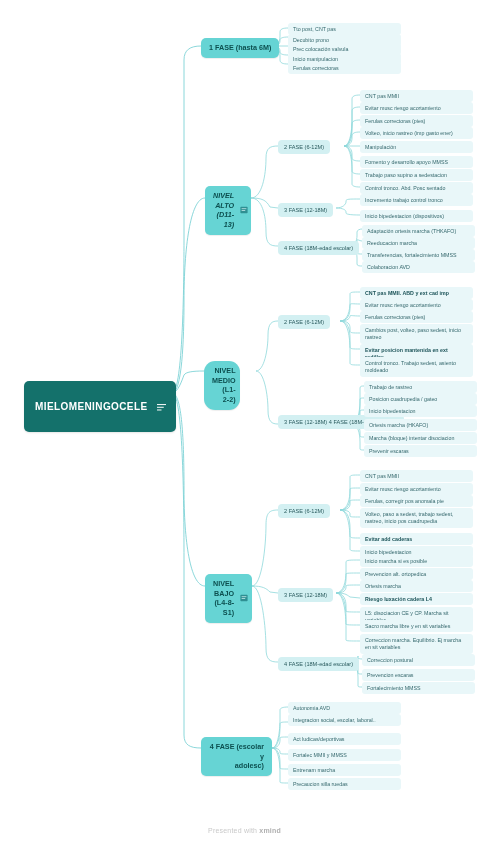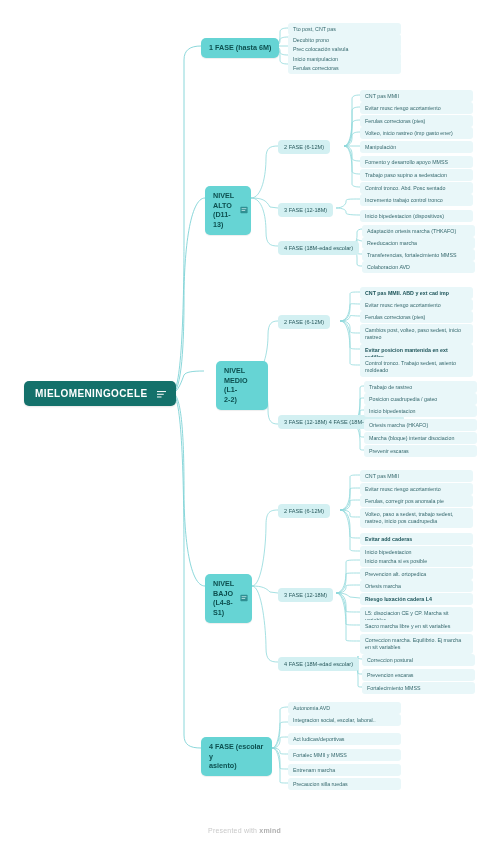--- a/index.html
+++ b/index.html
@@ -26,38 +26,39 @@
     position: absolute;
     display: flex;
     align-items: center;
     z-index: 3;
   }
   
   .root {
     background: #14716b;
     color: #ffffff;
     border-radius: 5px;
-    padding: 7px 11px;
+    padding: 20px 11px;
     font-size: 10px;
     font-weight: bold;
     letter-spacing: .4px;
     gap: 9px;
     box-shadow: 0 1px 2px rgba(0,0,0,.10);
   }
   
   .branch {
     background: #66d4d4;
     color: #0c4f4f;
     border-radius: 5px;
     padding: 5px 8px;
     font-size: 7.2px;
     font-weight: bold;
     line-height: 1.35;
     gap: 6px;
     box-shadow: 0 1px 1px rgba(0,0,0,.07);
+    text-align: right;
   }
   .branch .lbl { display: block; }
   
   .phase {
     background: #d3f0f2;
     color: #2a5b5e;
     border-radius: 4px;
     padding: 3px 6px;
     font-size: 5.6px;
     line-height: 1.45;
@@ -210,21 +211,21 @@
       <span>Prec colocación valvula</span>
     </div>
   <div class="node leaf" style="left:288px; top:53px;">
       <span>Inicio manipulacion</span>
     </div>
   <div class="node leaf" style="left:288px; top:62px;">
       <span>Ferulas correctoras</span>
     </div>
 
   <div class="node branch" style="left:205px; top:186px; width:46px; flex-wrap:nowrap;">
-    <span style="display:block;">
+    <span style="display:block;font-style:italic;">
       <span class="lbl">NIVEL ALTO</span>
       <span class="lbl">(D11-13)</span>
     </span>
     <span class="note-icon">
       <svg width="8" height="8" viewBox="0 0 10 10">
         <rect x="0.5" y="1" width="9" height="8" rx="1" fill="#2f8f92"></rect>
         <rect x="2" y="3" width="6" height="0.9" fill="#d6f5f5"></rect>
         <rect x="2" y="5" width="4.5" height="0.9" fill="#d6f5f5"></rect>
       </svg>
     </span>
@@ -277,21 +278,21 @@
   <div class="node leaf" style="left:362px; top:237px;">
       <span>Reeducacion marcha</span>
     </div>
   <div class="node leaf" style="left:362px; top:249px;">
       <span>Transferencias, fortalecimiento MMSS</span>
     </div>
   <div class="node leaf" style="left:362px; top:261px;">
       <span>Colaboracion AVD</span>
     </div>
 
-  <div class="node branch" style="left:216px; top:361px; width:52px;">
+  <div class="node branch" style="left:204px; top:361px; width:36px;border-radius:11px;">
     <span style="display:block;">
       <span class="lbl">NIVEL MEDIO (L1-</span>
       <span class="lbl">2-2)</span>
     </span>
   </div>
 
   <div class="node phase" style="left:278px; top:315px;">
       <span>2 FASE (6-12M)</span>
     </div>
   <div class="node leaf bold" style="left:360px; top:287px;">
@@ -408,21 +409,21 @@
   <div class="node leaf" style="left:362px; top:669px;">
       <span>Prevencion escaras</span>
     </div>
   <div class="node leaf" style="left:362px; top:682px;">
       <span>Fortalecimiento MMSS</span>
     </div>
 
   <div class="node branch" style="left:201px; top:737px; width:71px;">
     <span style="display:block;">
       <span class="lbl">4 FASE (escolar y</span>
-      <span class="lbl">asiento)</span>
+      <span class="lbl">adolesc)</span>
     </span>
   </div>
   <div class="node leaf" style="left:288px; top:702px;">
       <span>Autonomia AVD</span>
     </div>
   <div class="node leaf" style="left:288px; top:714px;">
       <span>Integracion social, escolar, laboral..</span>
     </div>
   <div class="node leaf" style="left:288px; top:733px;">
       <span>Act ludicas/deportivas</span>

